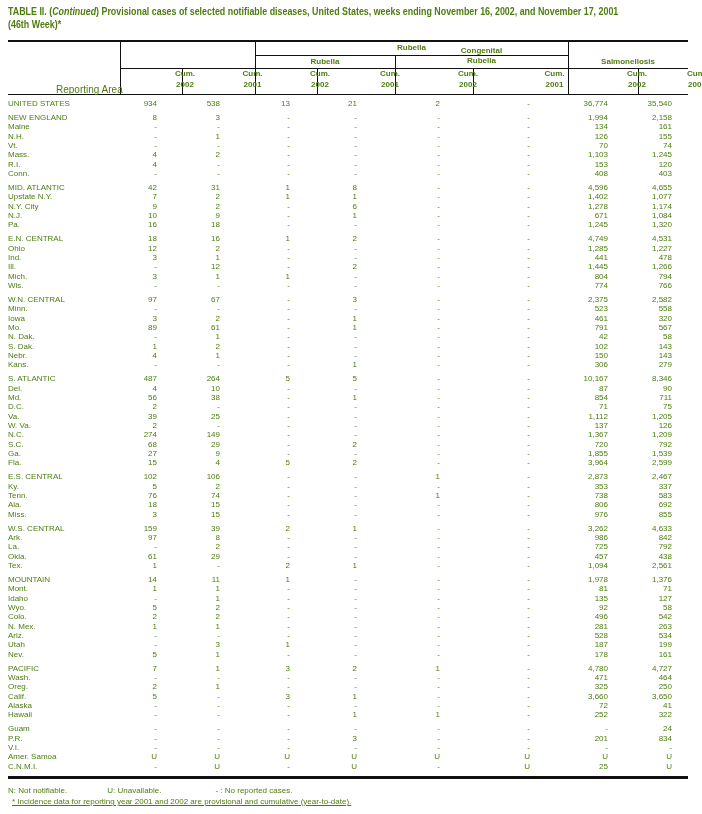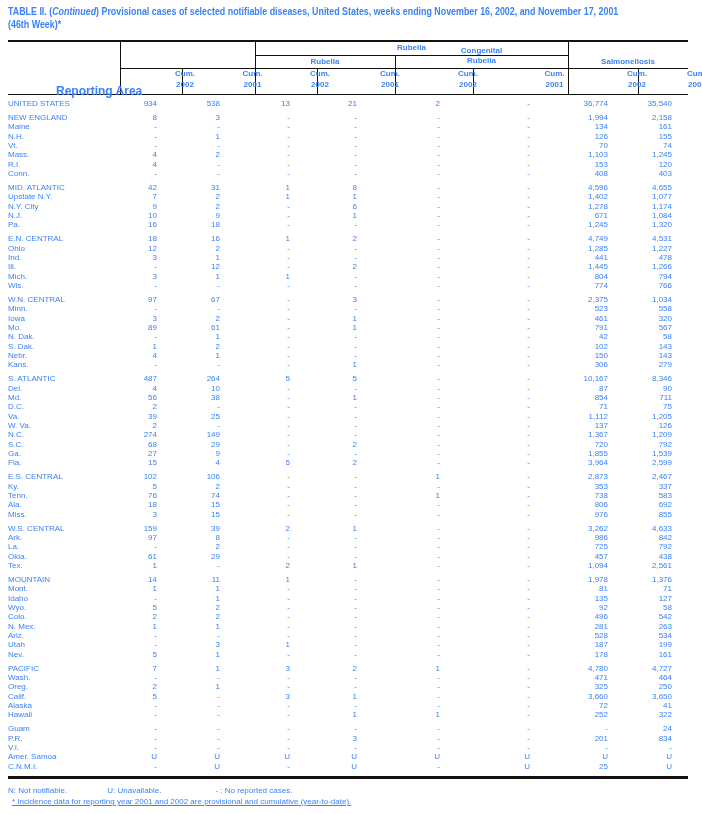--- a/index.html
+++ b/index.html
@@ -1,27 +1,27 @@
 <!DOCTYPE html>
 <html><head>
 <meta charset="utf-8">
 <style>
   html,body { margin:0; padding:0; background:#fff; }
   .page { position:relative; width:702px; height:814px; background:#ffffff;
-          font-family:"Liberation Sans", sans-serif; color:#3b82f6; overflow:hidden; }
+          font-family:"Liberation Sans", sans-serif; color:#4d7c0f; overflow:hidden; }
   
   .title { position:absolute; left:8px; top:5px; font-weight:bold; font-size:10.5px; line-height:13px; }
   .tline { white-space:nowrap; transform:scaleX(0.845); transform-origin:0 0; width:830px; }
   .tline i { font-style:italic; }
   
   .hline, .vline { position:absolute; background:#111; }
   
   .hcell { position:absolute; font-weight:bold; font-size:8px; line-height:10px; text-align:center; }
   .subcell { position:absolute; font-weight:bold; font-size:8px; line-height:10.5px; text-align:center; top:69px;padding-left:34px; }
-  .reparea { position:absolute; left:8px; top:84px; font-weight:bold; font-size:12px;padding-left:48px; }
+  .reparea { position:absolute; left:8px; top:84px; font-weight:normal; font-size:10px;padding-left:48px; }
   
   .tbody { position:absolute; left:8px; top:99px; width:676px; font-size:8px; }
   .tgroup { margin-bottom:4.6px; }
   .trow { display:flex; height:9.35px; line-height:9.35px; }
   .cell { box-sizing:border-box; white-space:nowrap; }
   .area { width:112px; text-align:left; }
   .c0{width:39px} .c1{width:63px} .c2{width:70px} .c3{width:67px}
   .c4{width:83px} .c5{width:90px} .c6{width:78px} .c7{width:64px}
   .c0,.c1,.c2,.c3,.c4,.c5,.c6,.c7 { text-align:right; padding-right:2px; }
   
@@ -319,21 +319,21 @@
       <div class="tgroup">
         <div class="trow">
           <div class="cell area">W.N. CENTRAL</div>
           <div class="cell c0">97</div>
           <div class="cell c1">67</div>
           <div class="cell c2">-</div>
           <div class="cell c3">3</div>
           <div class="cell c4">-</div>
           <div class="cell c5">-</div>
           <div class="cell c6">2,375</div>
-          <div class="cell c7">1,034</div>
+          <div class="cell c7">2,582</div>
         </div>
         <div class="trow">
           <div class="cell area">Minn.</div>
           <div class="cell c0">-</div>
           <div class="cell c1">-</div>
           <div class="cell c2">-</div>
           <div class="cell c3">-</div>
           <div class="cell c4">-</div>
           <div class="cell c5">-</div>
           <div class="cell c6">523</div>

